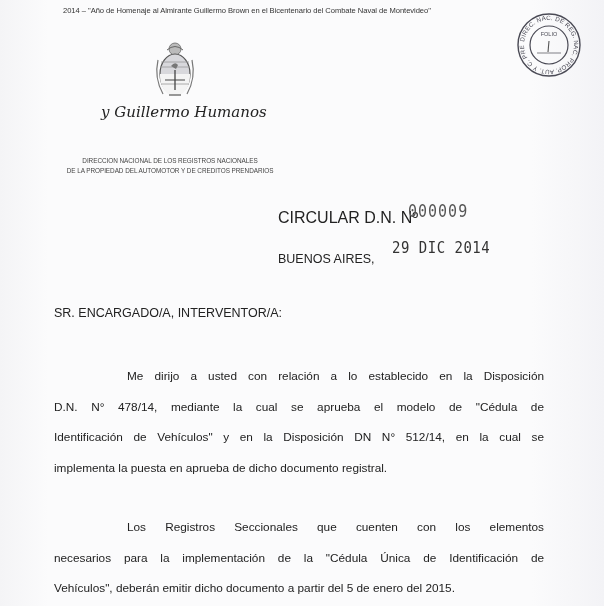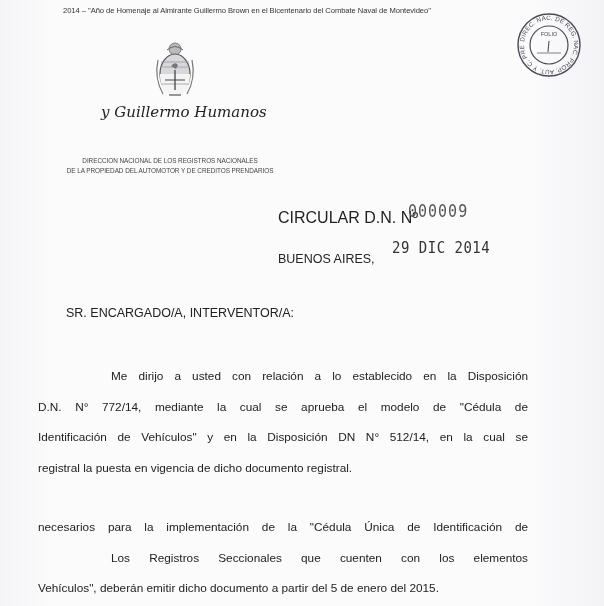--- a/index.html
+++ b/index.html
@@ -49,25 +49,25 @@
   .city {
     position: absolute; left: 278px; top: 252px;
     font-size: 12.5px; color: #222; white-space: nowrap;
   }
   .date {
     position: absolute; left: 392px; top: 240px;
     font-family: "DejaVu Sans Mono", monospace; font-size: 14px;
     color: #333; letter-spacing: 0.5px; transform: scaleY(1.1); white-space: nowrap;
   }
   .salutation {
-    position: absolute; left: 66px; top: 306px;
+    position: absolute; left: 54px; top: 306px;
     font-size: 12.5px; color: #222; white-space: nowrap;
   }
   .para {
-    position: absolute; left: 38px; width: 490px;
+    position: absolute; left: 54px; width: 490px;
     font-size: 11.8px; line-height: 30.5px; color: #222;
     text-align: justify;
   }
   .para .line { display: block; text-align: justify; text-align-last: justify; white-space: nowrap; }
   .para .line.last { text-align-last: left; }
   .para .indent { padding-left: 73px; }
   .p1 { top: 361px; }
   .p2 { top: 512px; }
 </style>
 </head>
@@ -118,24 +118,24 @@
 
   <div class="circ">CIRCULAR D.N. Nº</div>
   <div class="circ-num">000009</div>
   <div class="city">BUENOS AIRES,</div>
   <div class="date">29 DIC 2014</div>
 
   <div class="salutation">SR. ENCARGADO/A, INTERVENTOR/A:</div>
 
   <div class="para p1">
     <span class="line indent">Me dirijo a usted con relación a lo establecido en la Disposición</span>
-    <span class="line">D.N. N° 772/14, mediante la cual se aprueba el modelo de "Cédula de</span>
+    <span class="line">D.N. N° 478/14, mediante la cual se aprueba el modelo de "Cédula de</span>
     <span class="line">Identificación de Vehículos" y en  la Disposición DN N° 512/14, en la cual se</span>
-    <span class="line last">registral la puesta en vigencia de  dicho documento registral.</span>
+    <span class="line last">implementa la puesta en aprueba de  dicho documento registral.</span>
   </div>
 
   <div class="para p2">
+    <span class="line indent">Los Registros Seccionales que cuenten con los elementos</span>
     <span class="line">necesarios para la implementación de la "Cédula Única de Identificación de</span>
-    <span class="line indent">Los Registros Seccionales que cuenten con los elementos</span>
     <span class="line last">Vehículos", deberán emitir dicho documento a partir del 5 de enero del 2015.</span>
   </div>
 
 </div>
 
 </body></html>

